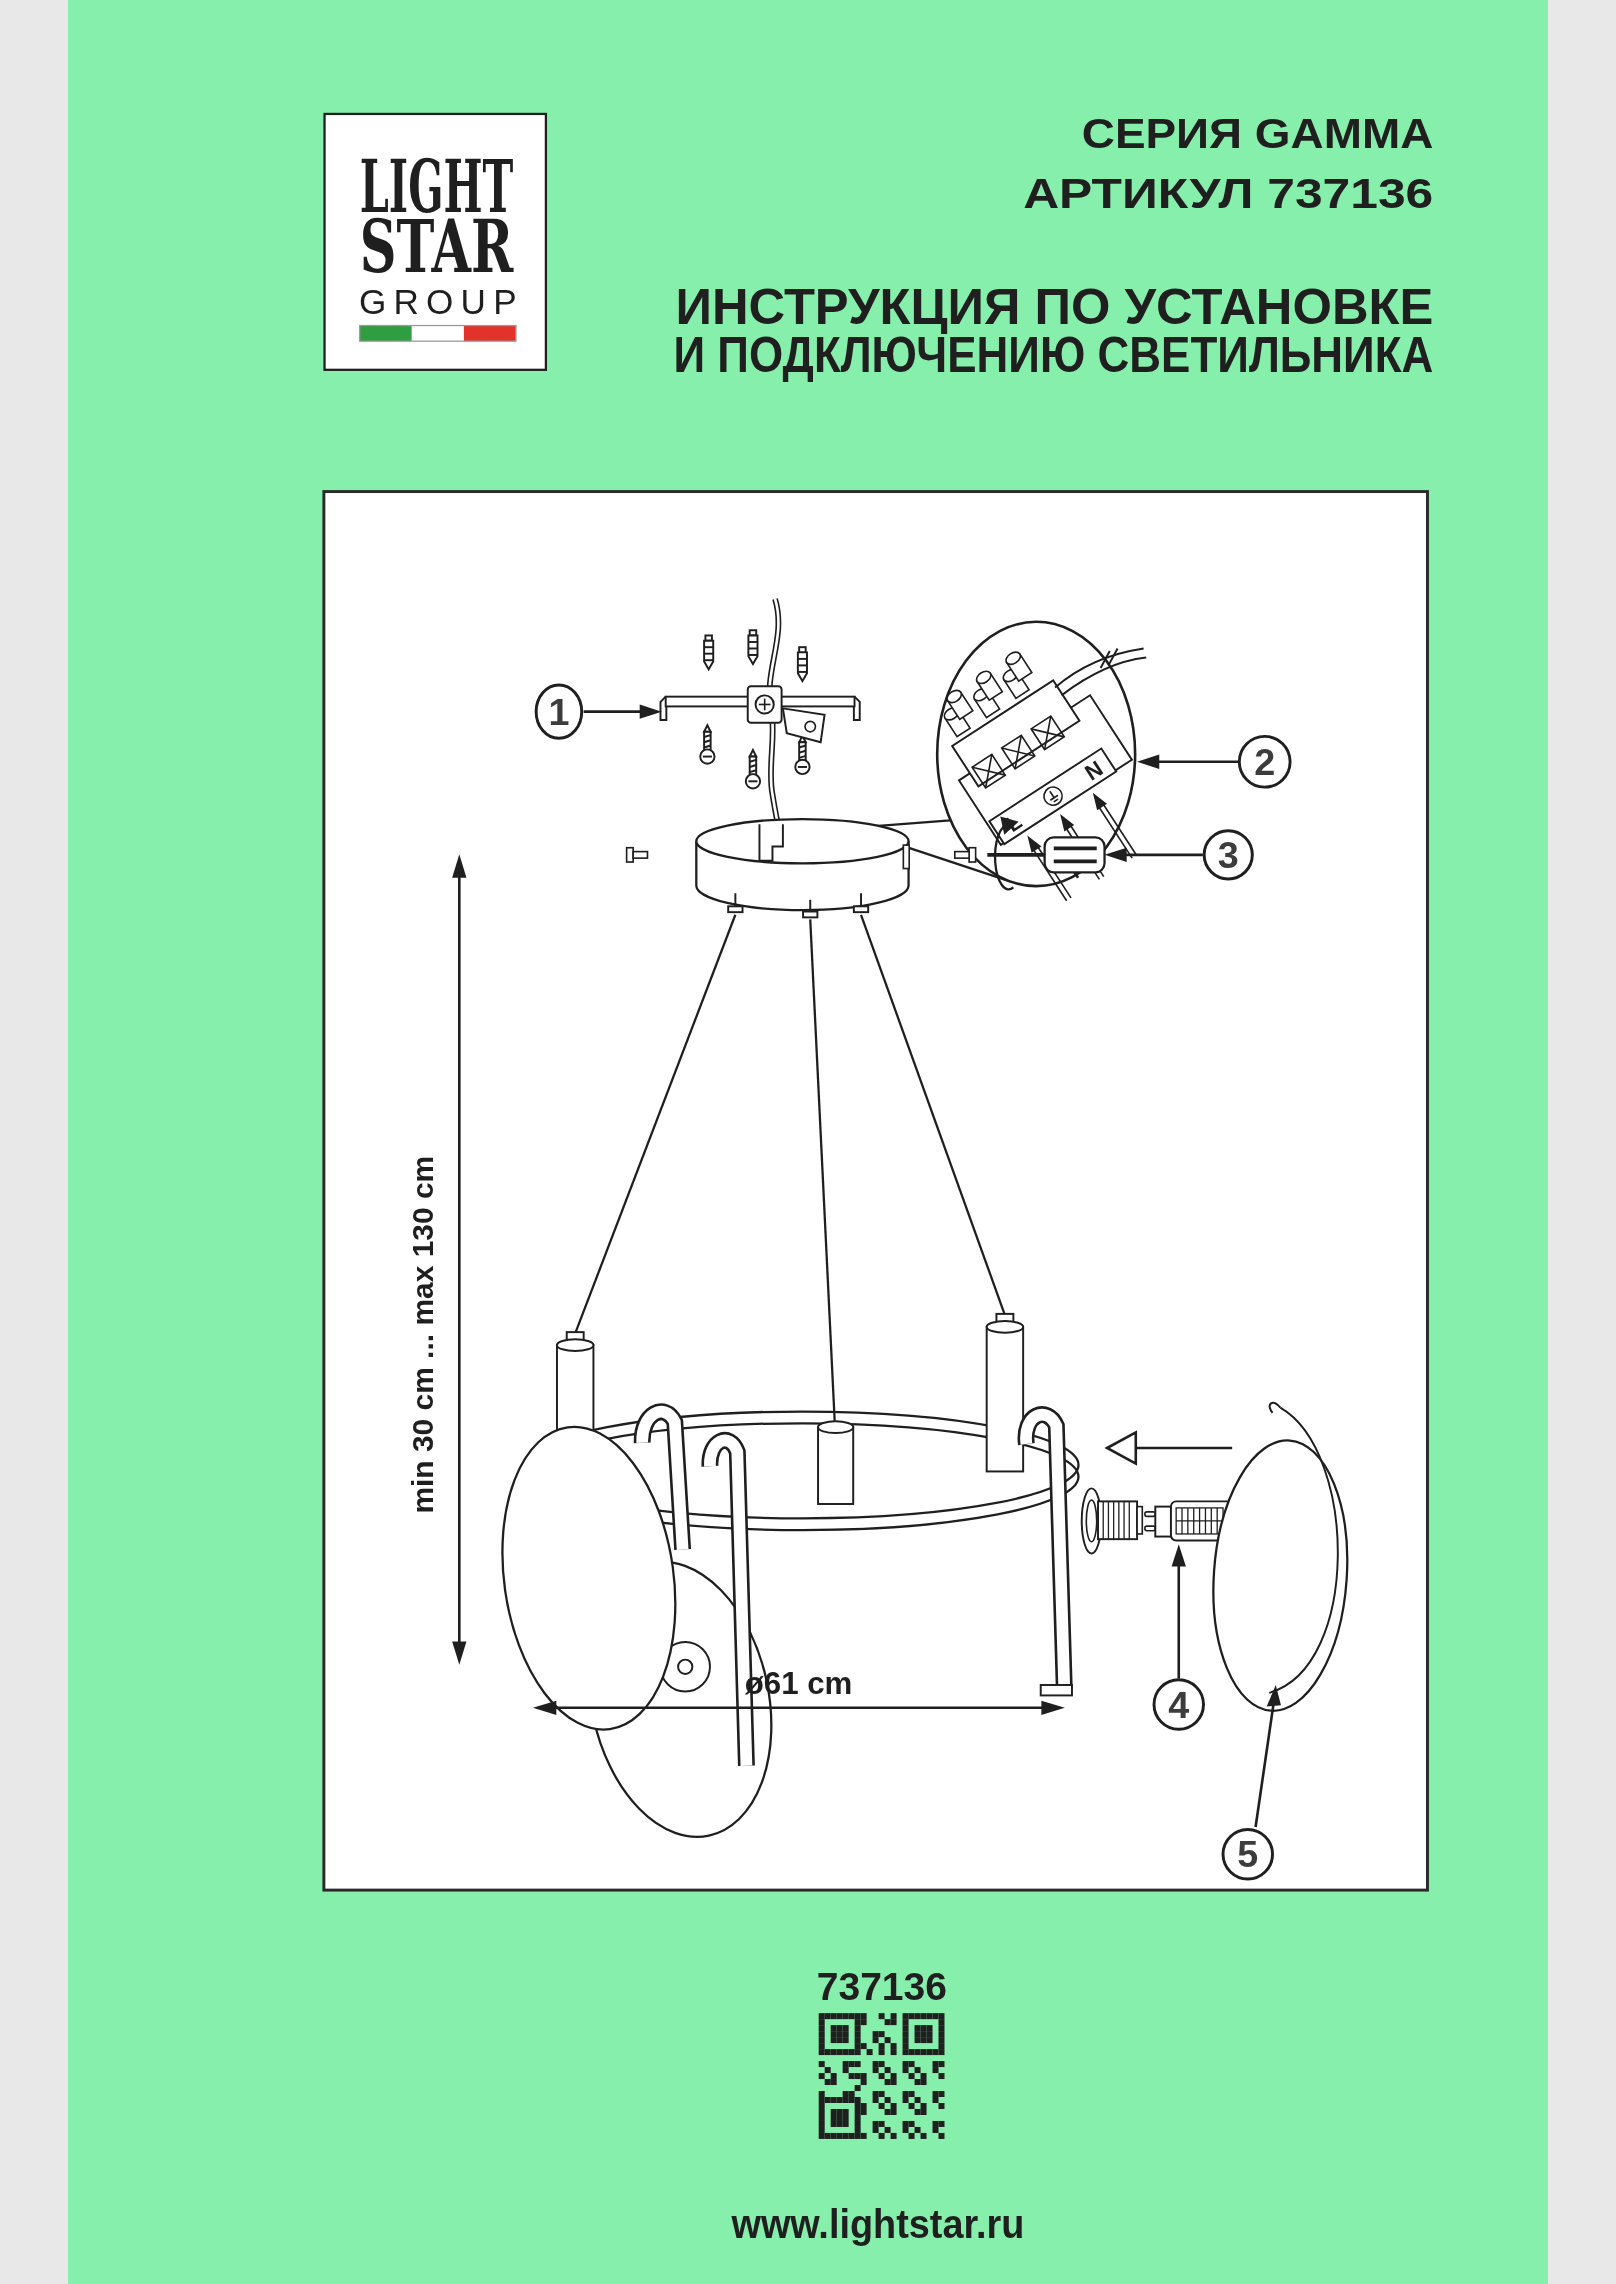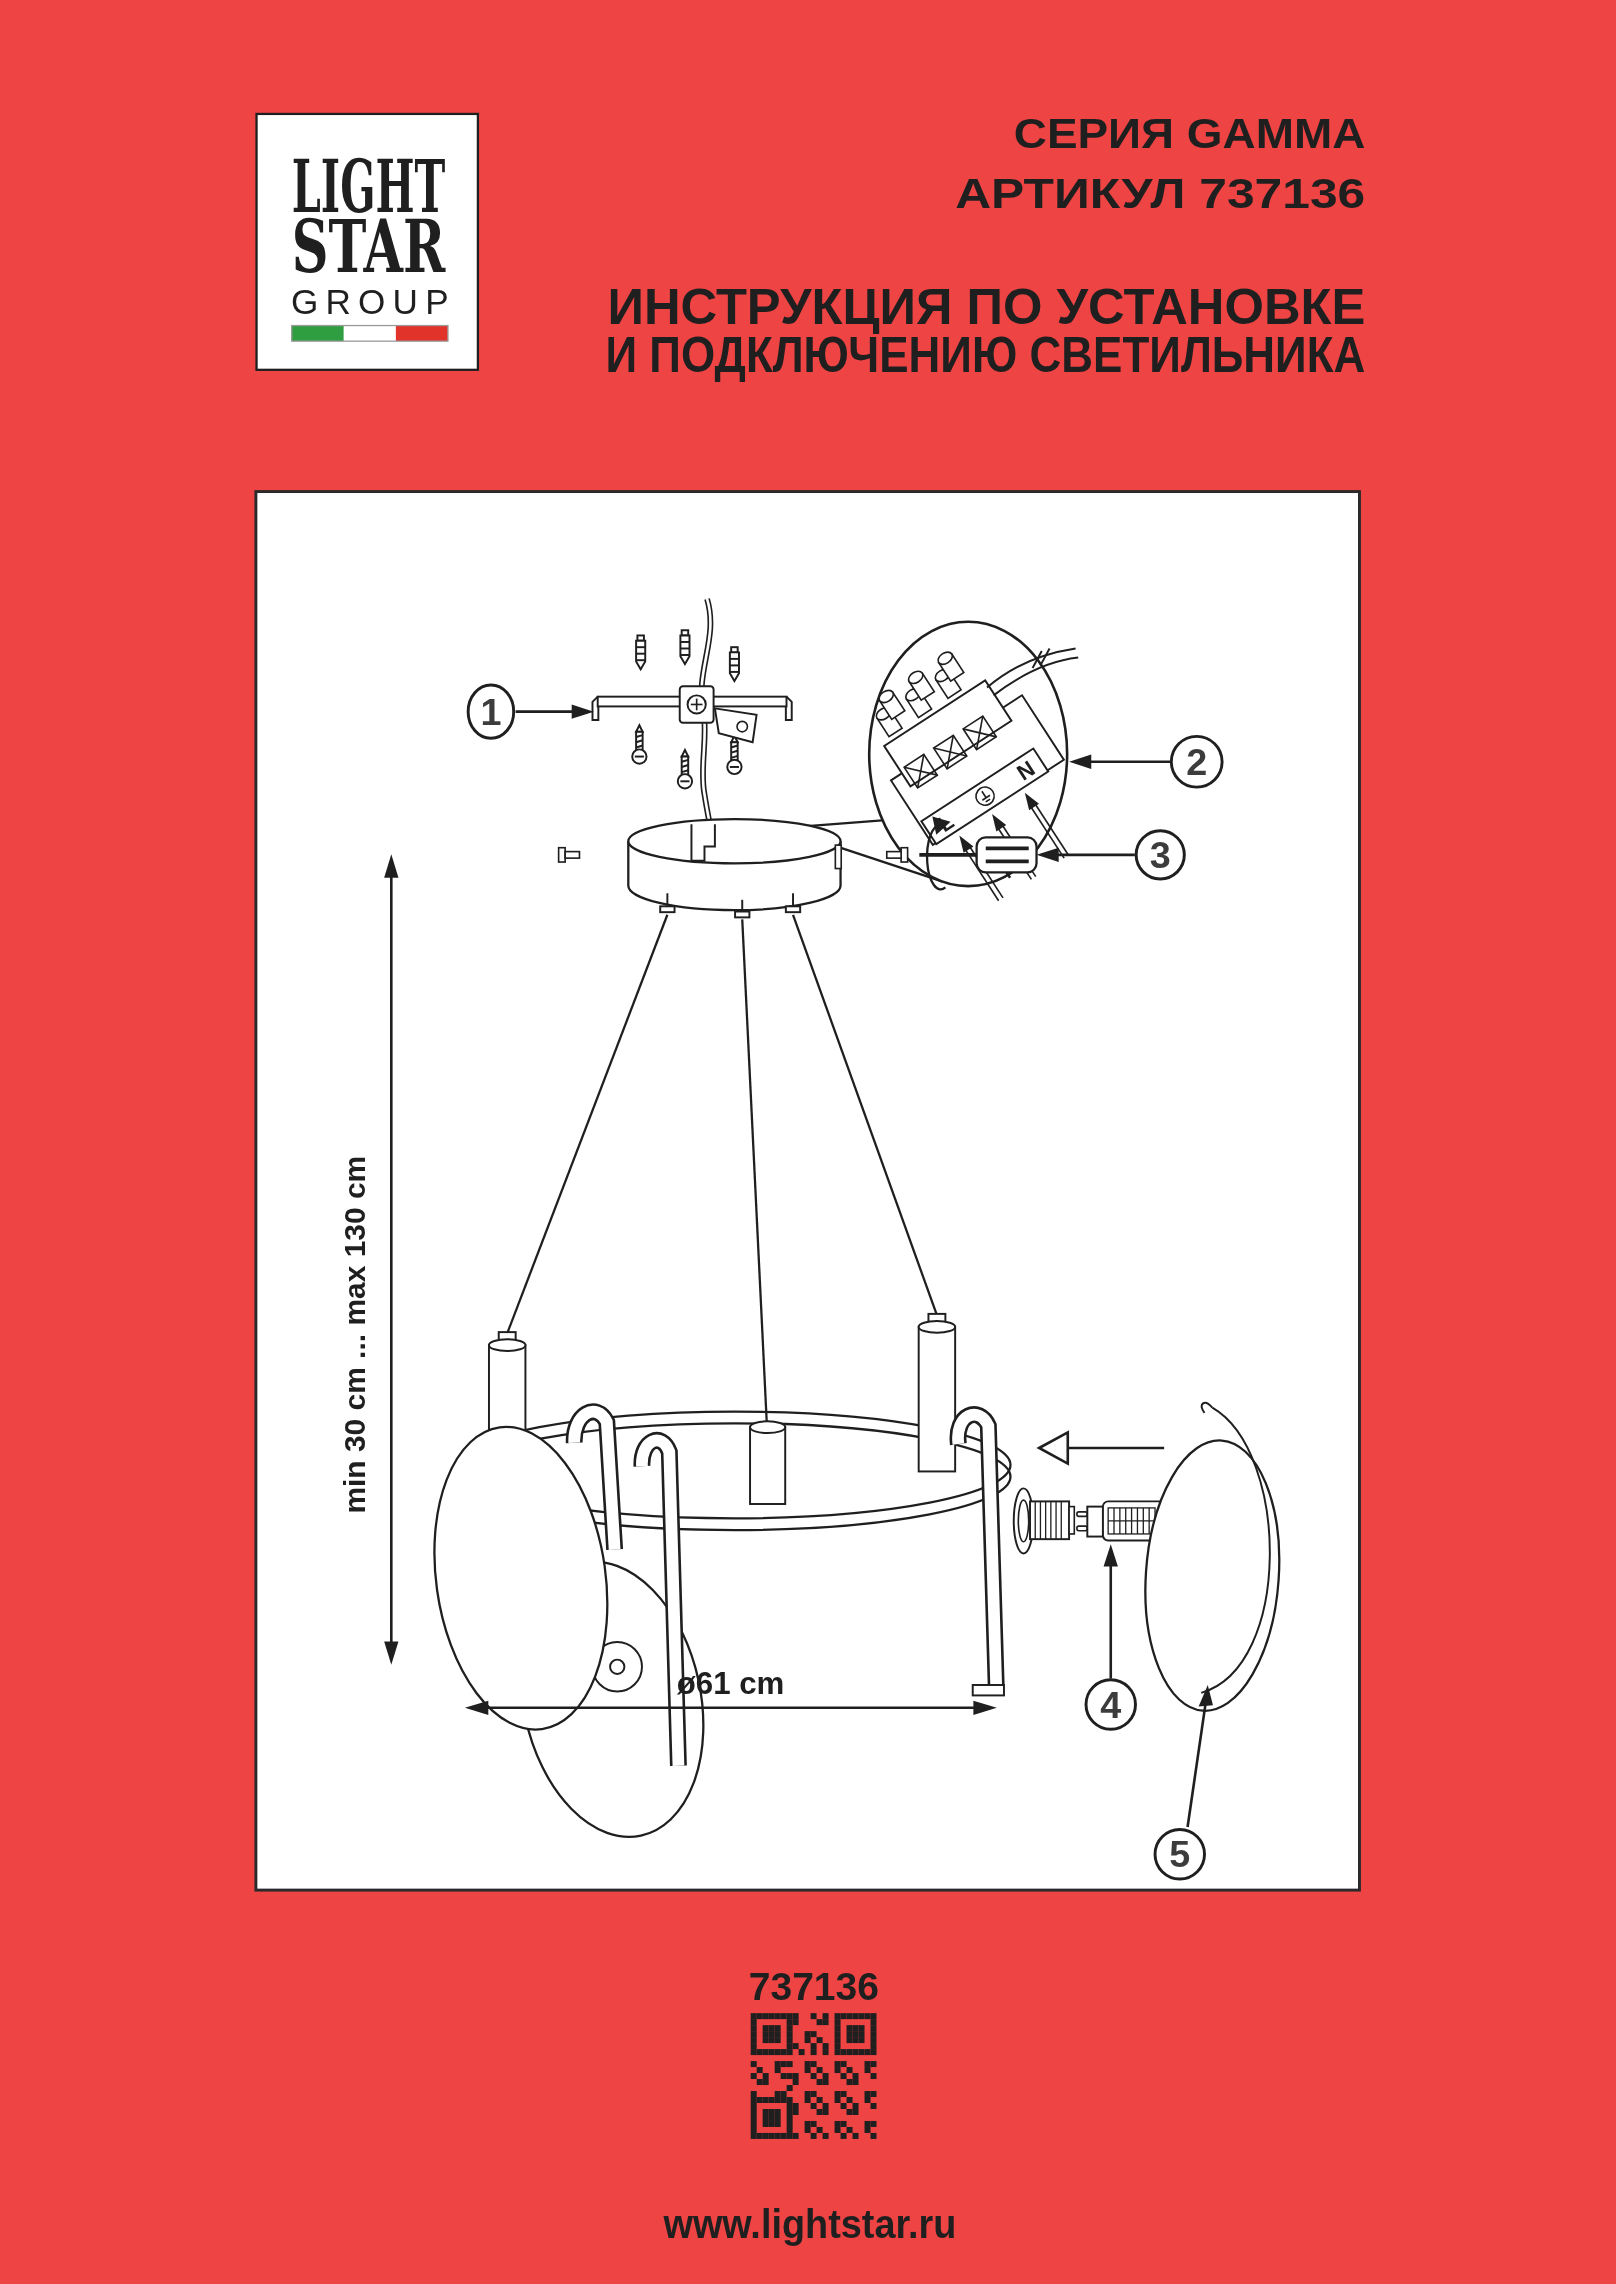--- a/index.html
+++ b/index.html
@@ -1,16 +1,16 @@
 <!DOCTYPE html>
 <html style="font-size:10.4px"><head>
 <meta charset="utf-8">
 <style>
   html,body{margin:0;padding:0;background:#e8e8e8;}
-  .page{width:1616px;height:2284px;background:#ef4444;margin:0 auto;position:relative;}
+  .page{width:1480px;height:2284px;background:#86efac;margin:0 auto;position:relative;}
   svg{display:block;}
   text{fill:#1f1f1f;}
   .sans{font-family:"Liberation Sans",sans-serif;}
   .serif{font-family:"DejaVu Serif",serif;}
   .b{font-weight:bold;}
   .ln{stroke:#1f1f1f;fill:none;}
   .wfill{fill:#ffffff;stroke:#1f1f1f;}
   .solid{fill:#1f1f1f;stroke:none;}
   .callout-num{font-family:"Liberation Sans",sans-serif;font-weight:bold;font-size:58px;fill:#3c3c3c;}
 </style>

